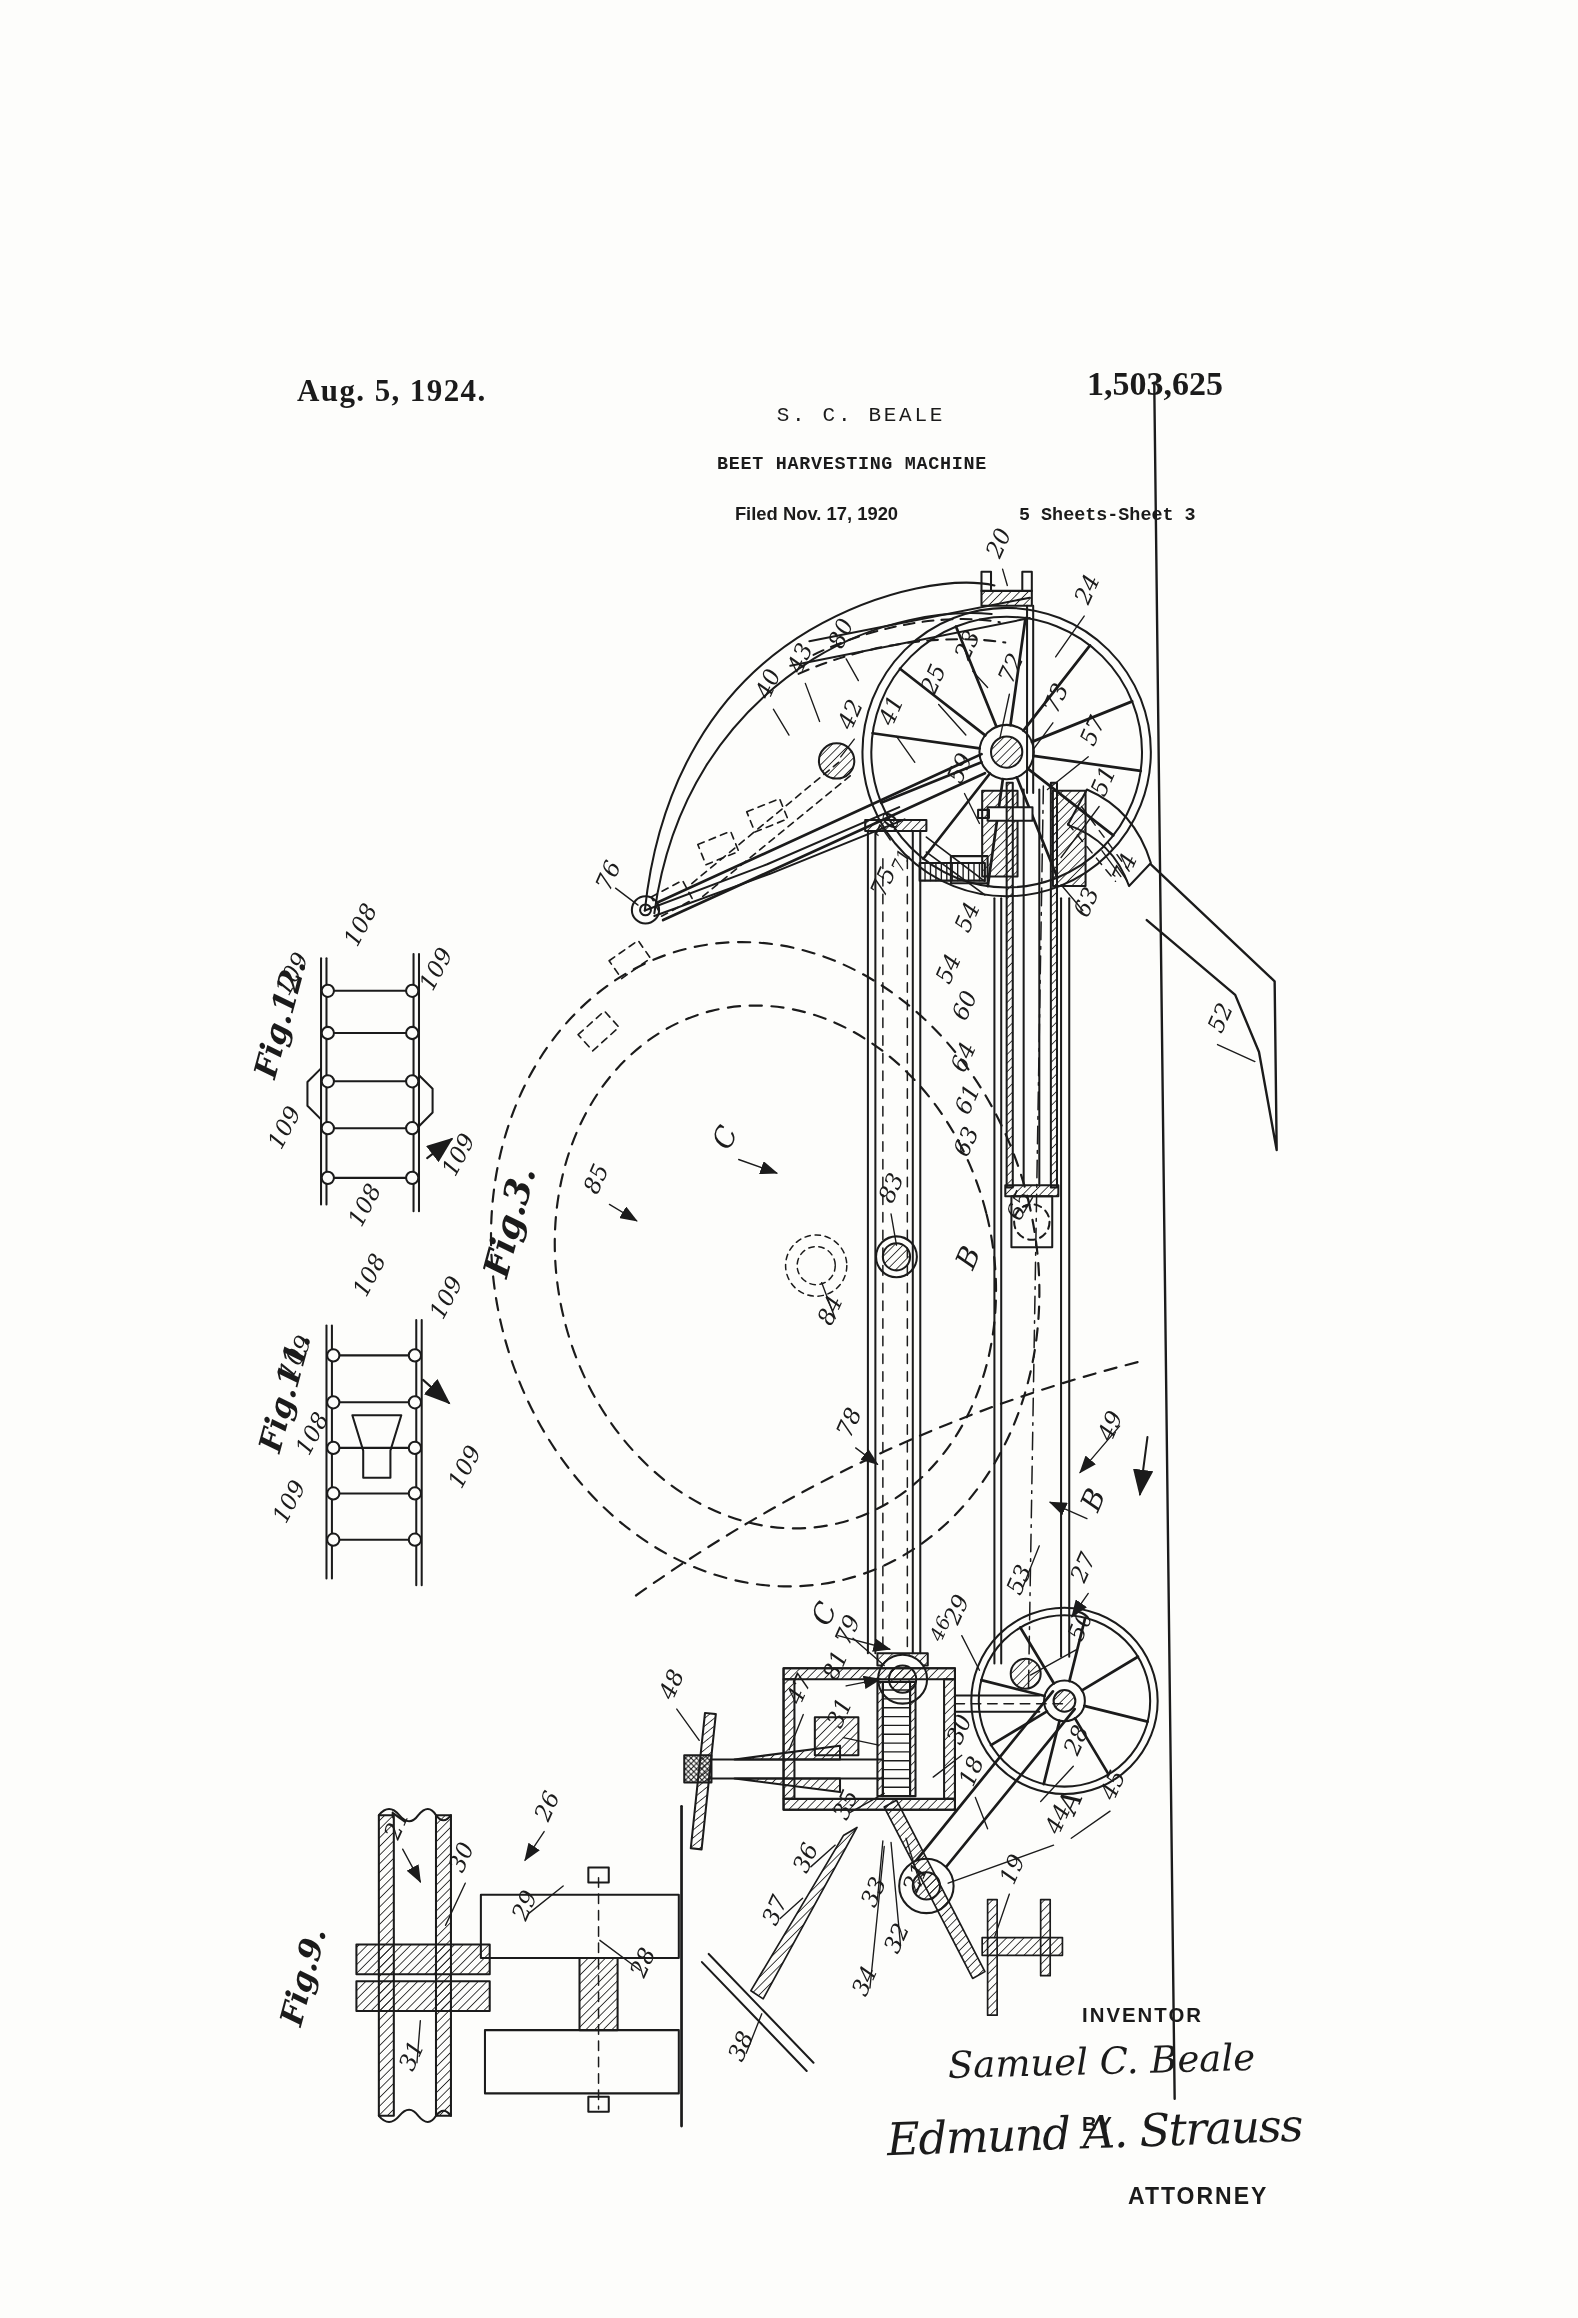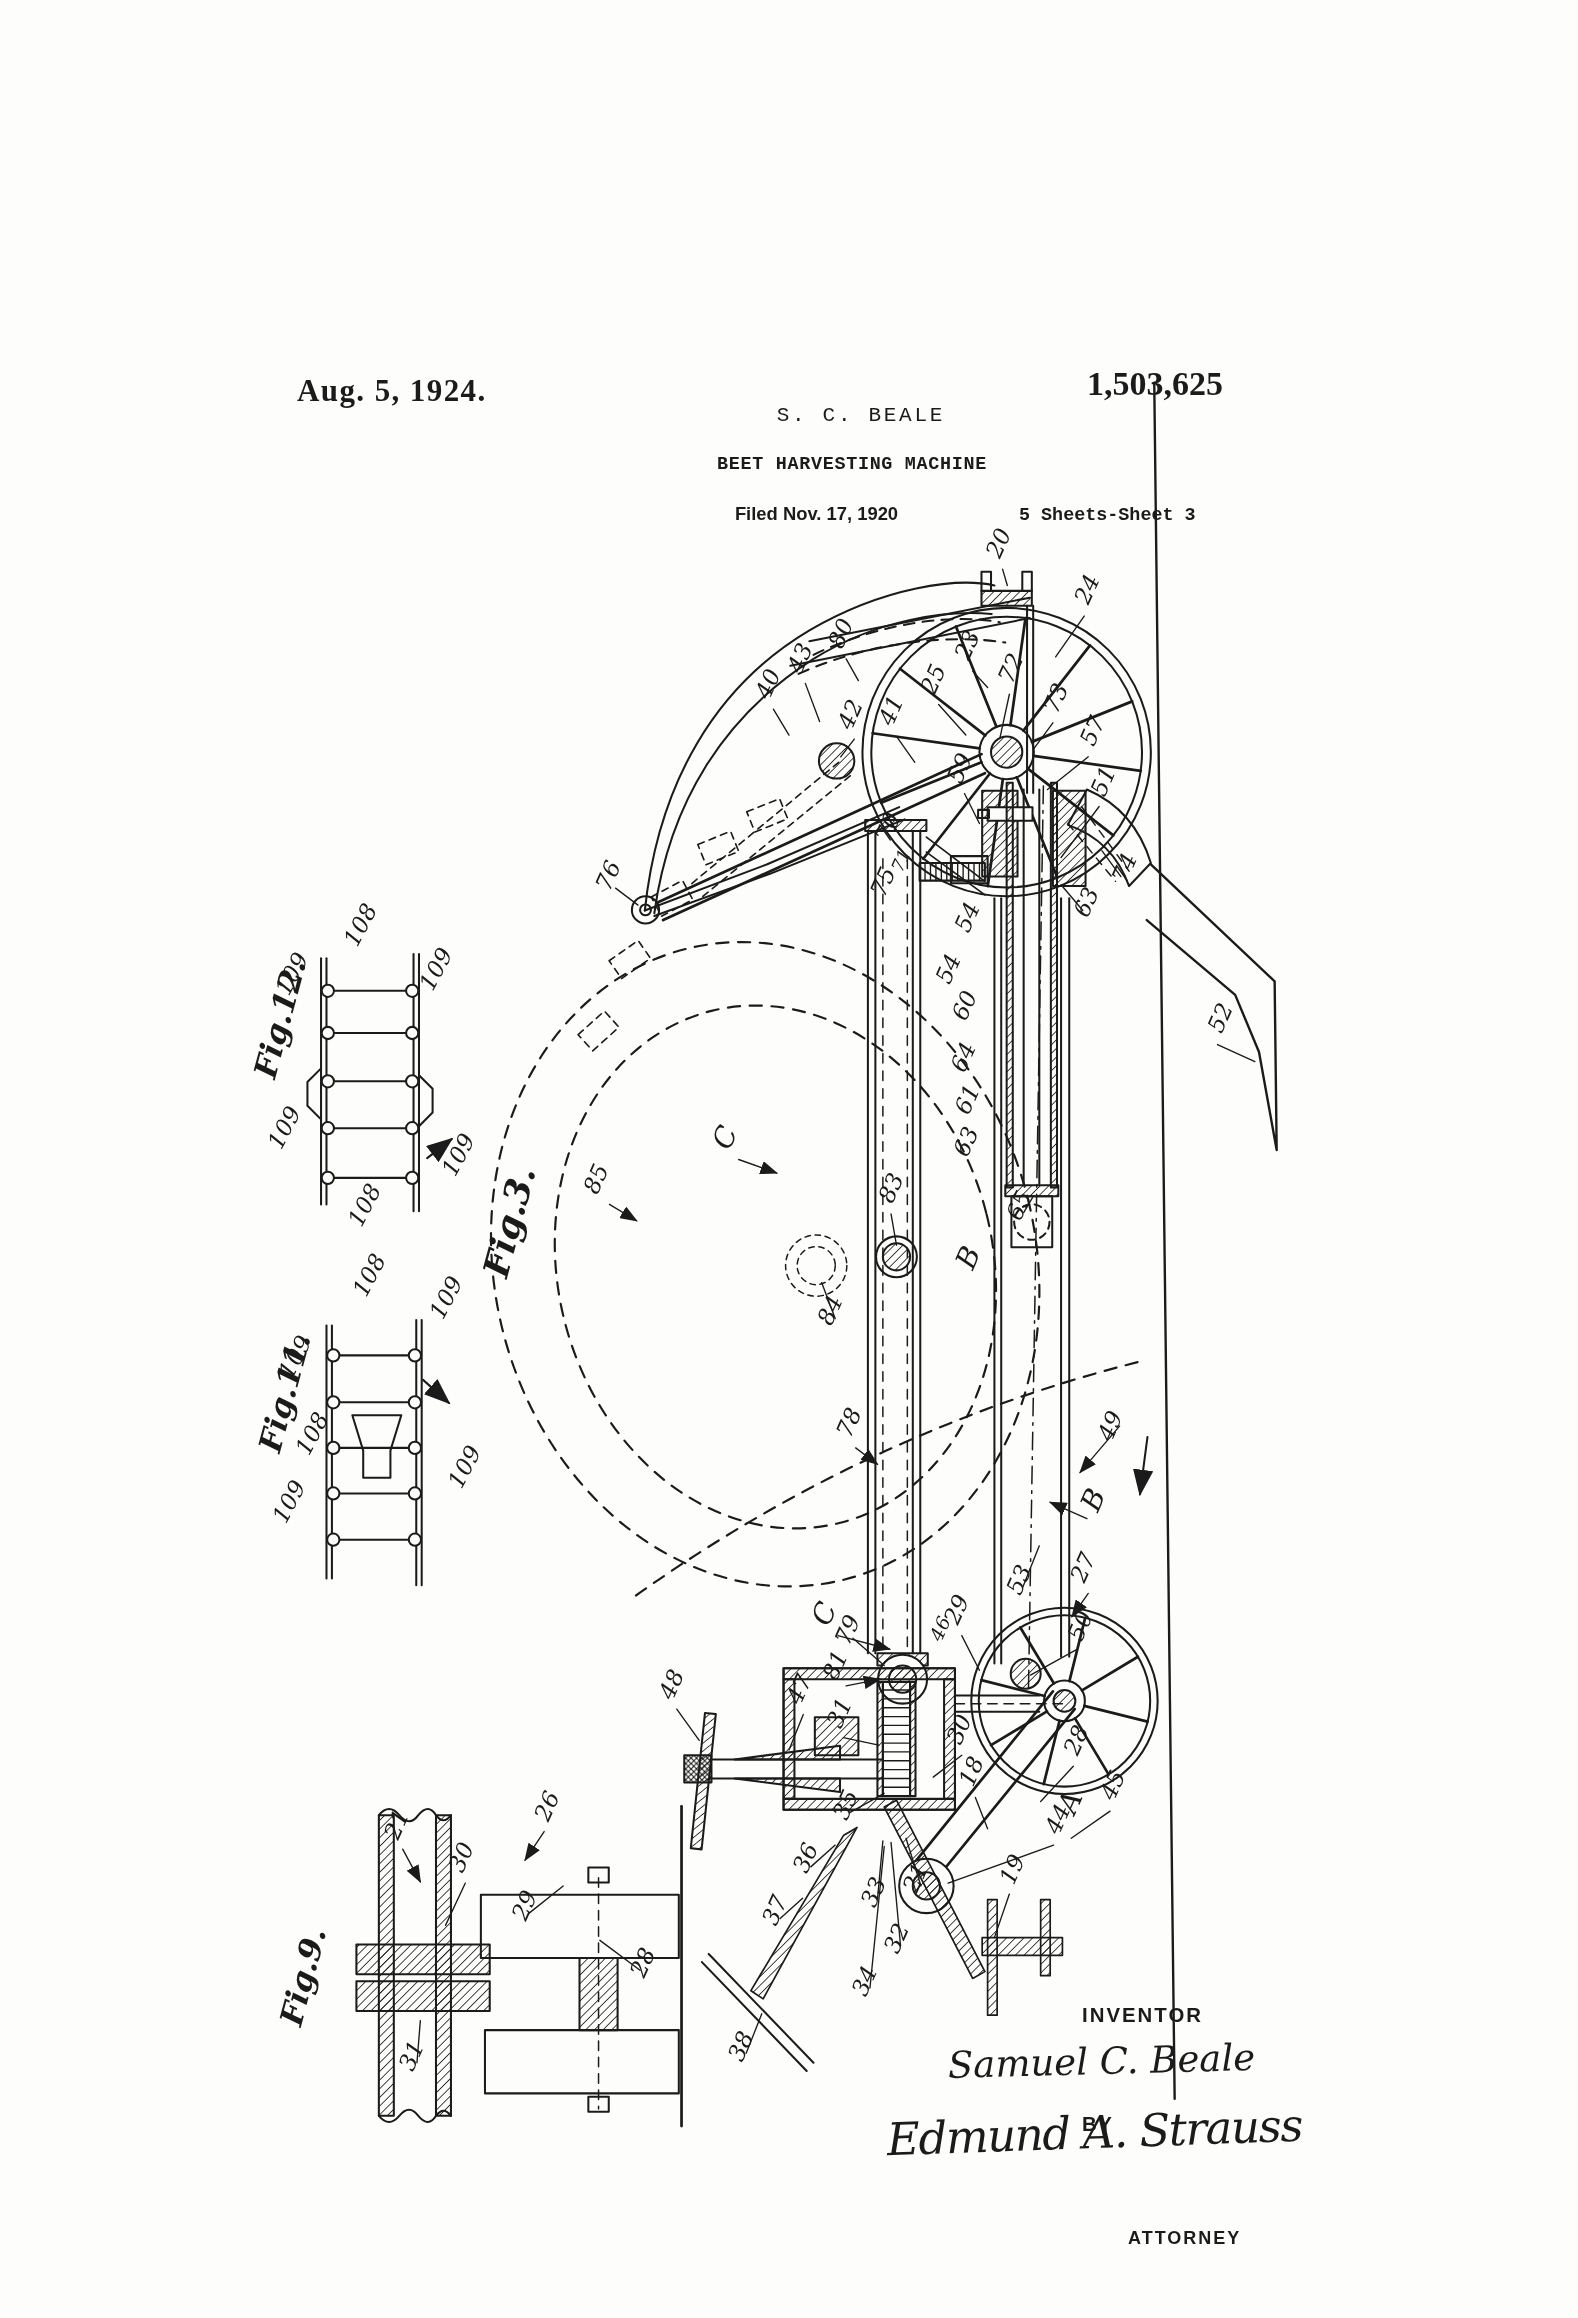--- a/index.html
+++ b/index.html
@@ -15,21 +15,21 @@
   .pfiled{left:667px;top:503px;width:299px;text-align:center;font-size:18.4px;font-weight:bold;
          font-family:Liberation Sans, sans-serif;}
   .psheet{left:1019px;top:505px;font-size:18.4px;font-weight:bold;font-family:"Liberation Mono",monospace;}
   .inv-h{left:1082px;top:2004px;width:177px;text-align:left;font-size:20.4px;
          font-family:Liberation Sans, sans-serif;font-weight:bold;letter-spacing:2px;}
   .inv-sig{left:918px;top:2040px;width:367px;text-align:center;font-size:37px;font-style:italic;
          font-family:"DejaVu Serif",serif;transform:rotate(-1.5deg);}
   .by-h{left:1082px;top:2113px;font-size:20.4px;font-family:"Liberation Sans",sans-serif;font-weight:bold;letter-spacing:1.4px;}
   .att-sig{left:846px;top:2106px;width:497px;text-align:center;font-size:45px;font-style:italic;
          font-family:"DejaVu Serif",serif;transform:rotate(-2deg);letter-spacing:-1.4px;}
-  .att-h{left:1128px;top:2183px;font-size:18px;font-family:"Liberation Sans",sans-serif;font-weight:bold;letter-spacing:2px;margin-top:45px;}
+  .att-h{left:1128px;top:2183px;font-size:23px;font-family:"Liberation Sans",sans-serif;font-weight:bold;letter-spacing:2px;}
   svg{position:absolute;left:0;top:0;}
   svg text.num{font-family:"DejaVu Serif",serif;font-style:italic;fill:#1b1b1b;}
   svg text.fig{font-family:"DejaVu Serif",serif;font-style:italic;font-weight:bold;fill:#1b1b1b;}
 </style>
 </head>
 <body>
 
 <div class="page">
 
   <div class="abs date">Aug. 5, 1924.</div>

